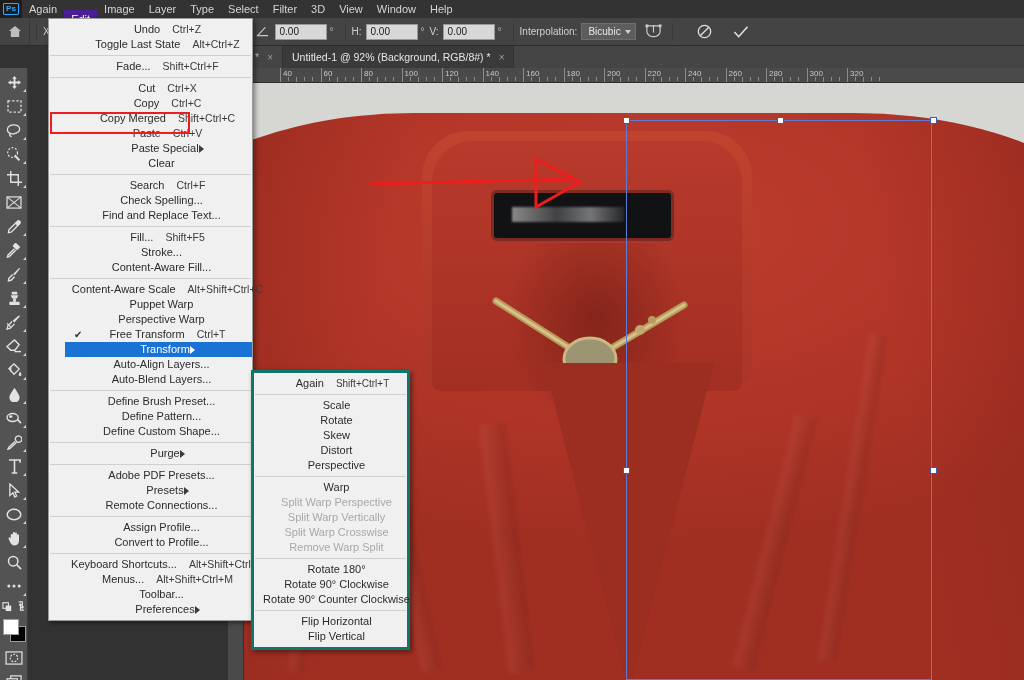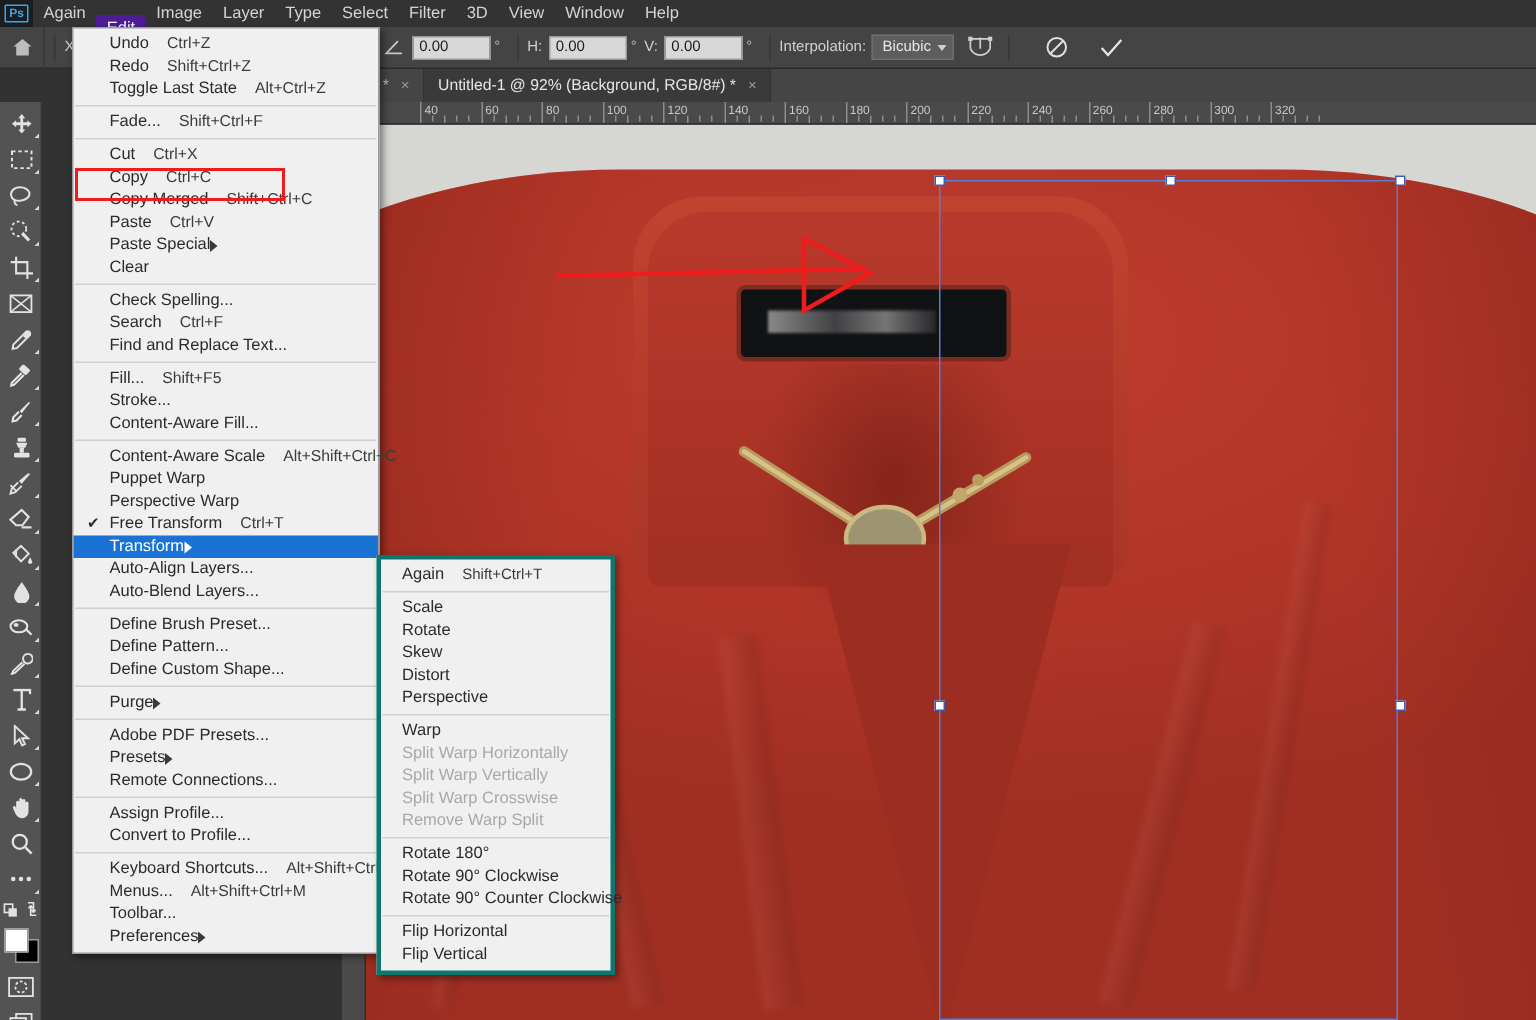--- a/index.html
+++ b/index.html
@@ -276,22 +276,23 @@
     box-shadow: 2px 2px 5px rgba(0,0,0,0.45);
     padding: 3px 0;
     font-size: 11px;
     color: #2b2b2b;
     z-index: 60;
   }
   .mrow {
     position: relative;
     height: 15px; line-height: 15px;
     padding: 0 6px 0 24px;
-    display: flex; align-items: center; justify-content: flex-start;
+    display: flex; align-items: center; justify-content: center;
     white-space: nowrap;
+    margin-left: 16px;
   }
   .mrow .mlabel { font-size: 11px; }
   .mrow .mshort { font-size: 10.5px; color: #3a3a3a; padding-left: 12px; }
   .mrow.dim .mlabel, .mrow.dim .mshort { color: #a8a8a8; }
   .mrow.sel { background: #1a73d4; }
   .mrow.sel .mlabel, .mrow.sel .mshort { color: #ffffff; }
   .mrow .check { position: absolute; left: 9px; top: 0; font-size: 10px; }
   .mrow .arrow {
     width: 0; height: 0;
     border-top: 4px solid transparent;
@@ -816,24 +817,20 @@
         <div class="menu-item">Help</div>
       </div>
   </div>
 
   <div class="edit-menu" id="edit-menu">
       <div class="mrow">
         <span class="mlabel">Undo</span>
         <span class="mshort">Ctrl+Z</span>
       </div>
       <div class="mrow">
-        <span class="mlabel">Redo</span>
-        <span class="mshort">Shift+Ctrl+Z</span>
-      </div>
-      <div class="mrow">
         <span class="mlabel">Toggle Last State</span>
         <span class="mshort">Alt+Ctrl+Z</span>
       </div>
       <div class="msep"></div>
       <div class="mrow">
         <span class="mlabel">Fade...</span>
         <span class="mshort">Shift+Ctrl+F</span>
       </div>
       <div class="msep"></div>
       <div class="mrow">
@@ -855,26 +852,26 @@
       <div class="mrow">
         <span class="mlabel">Paste Special</span>
         <span class="arrow"></span>
       </div>
       <div class="mrow">
         <span class="mlabel">Clear</span>
         <span class="mshort"></span>
       </div>
       <div class="msep"></div>
       <div class="mrow">
-        <span class="mlabel">Check Spelling...</span>
-        <span class="mshort"></span>
-      </div>
-      <div class="mrow">
         <span class="mlabel">Search</span>
         <span class="mshort">Ctrl+F</span>
+      </div>
+      <div class="mrow">
+        <span class="mlabel">Check Spelling...</span>
+        <span class="mshort"></span>
       </div>
       <div class="mrow">
         <span class="mlabel">Find and Replace Text...</span>
         <span class="mshort"></span>
       </div>
       <div class="msep"></div>
       <div class="mrow">
         <span class="mlabel">Fill...</span>
         <span class="mshort">Shift+F5</span>
       </div>
@@ -1000,21 +997,21 @@
       <div class="mrow">
         <span class="mlabel">Perspective</span>
         <span class="mshort"></span>
       </div>
       <div class="msep"></div>
       <div class="mrow">
         <span class="mlabel">Warp</span>
         <span class="mshort"></span>
       </div>
       <div class="mrow dim">
-        <span class="mlabel">Split Warp Horizontally</span>
+        <span class="mlabel">Split Warp Perspective</span>
         <span class="mshort"></span>
       </div>
       <div class="mrow dim">
         <span class="mlabel">Split Warp Vertically</span>
         <span class="mshort"></span>
       </div>
       <div class="mrow dim">
         <span class="mlabel">Split Warp Crosswise</span>
         <span class="mshort"></span>
       </div>

